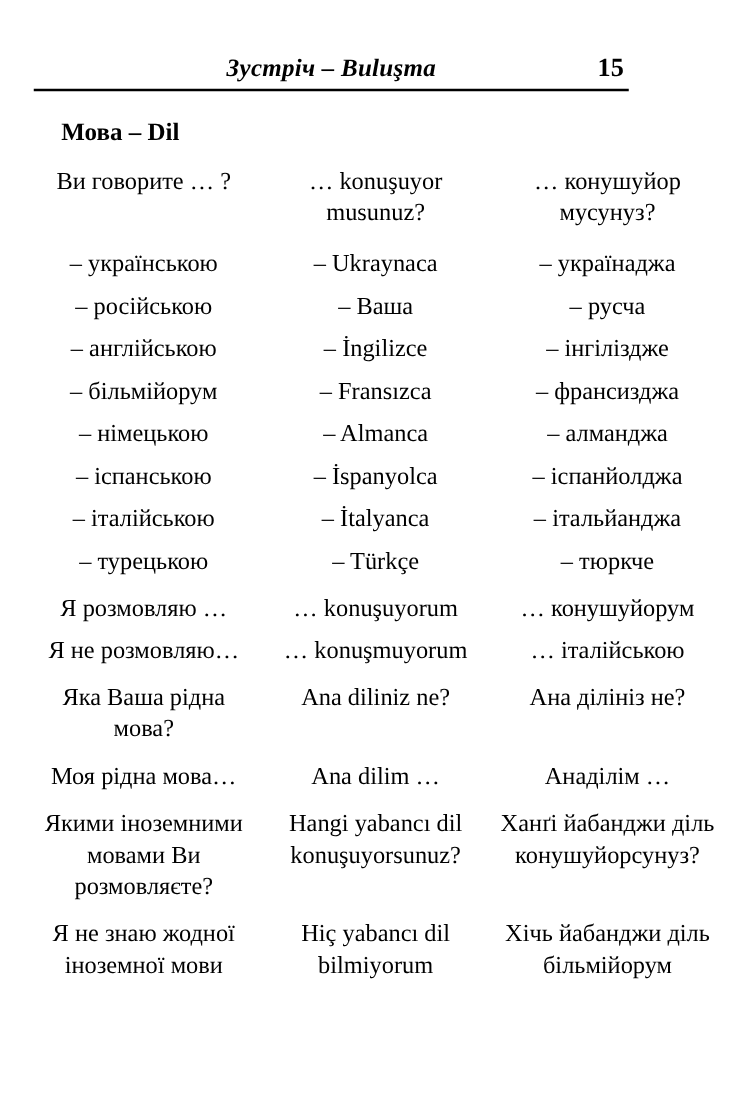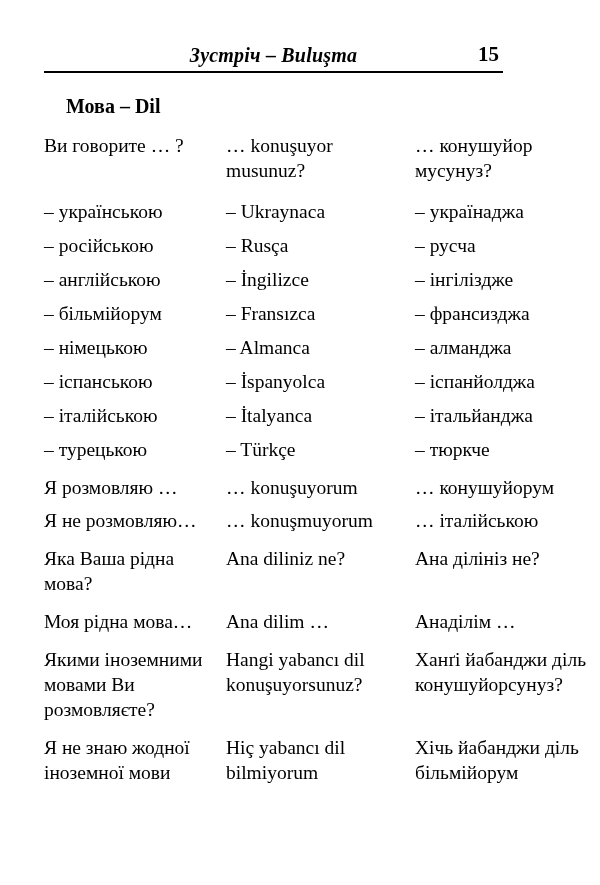--- a/index.html
+++ b/index.html
@@ -12,21 +12,21 @@
     background: #ffffff;
     font-family: "Liberation Serif", serif;
     color: #000000;
     overflow: hidden;
   }
   .page {
     position: relative;
     width: 533px;
     height: 885px;
     box-sizing: border-box;
-    padding: 44px 30px 0 44px;
+    padding: 44px 30px 0 27px;
   }
   .header {
     display: flex;
     align-items: baseline;
     justify-content: center;
     position: relative;
     padding: 0 0 4px 0;
   }
   .header-title {
     font-style: italic;
@@ -53,20 +53,21 @@
   table.phrases {
     width: 100%;
     border-collapse: collapse;
     table-layout: fixed;
   }
   table.phrases td {
     vertical-align: top;
     font-size: 19.5px;
     line-height: 1.28;
     padding: 0 6px 9px 0;
+    text-align: center;
   }
   td.c0 { width: 176px; }
   td.c1 { width: 183px; }
   td.c2 { width: 176px; font-family: Liberation Serif, serif; }
   tr.gap td { padding-bottom: 13px; }
   tr.biggap td { padding-bottom: 16px; }
 </style>
 </head>
 <body>
 
@@ -88,21 +89,21 @@
           <td class="c1">… konuşuyor musunuz?</td>
           <td class="c2">… конушуйор мусунуз?</td>
         </tr>
         <tr>
           <td class="c0">– українською</td>
           <td class="c1">– Ukraynaca</td>
           <td class="c2">– українаджа</td>
         </tr>
         <tr>
           <td class="c0">– російською</td>
-          <td class="c1">– Rusça</td>
+          <td class="c1">– Ваша</td>
           <td class="c2">– русча</td>
         </tr>
         <tr>
           <td class="c0">– англійською</td>
           <td class="c1">– İngilizce</td>
           <td class="c2">– інгіліздже</td>
         </tr>
         <tr>
           <td class="c0">– більмійорум</td>
           <td class="c1">– Fransızca</td>

